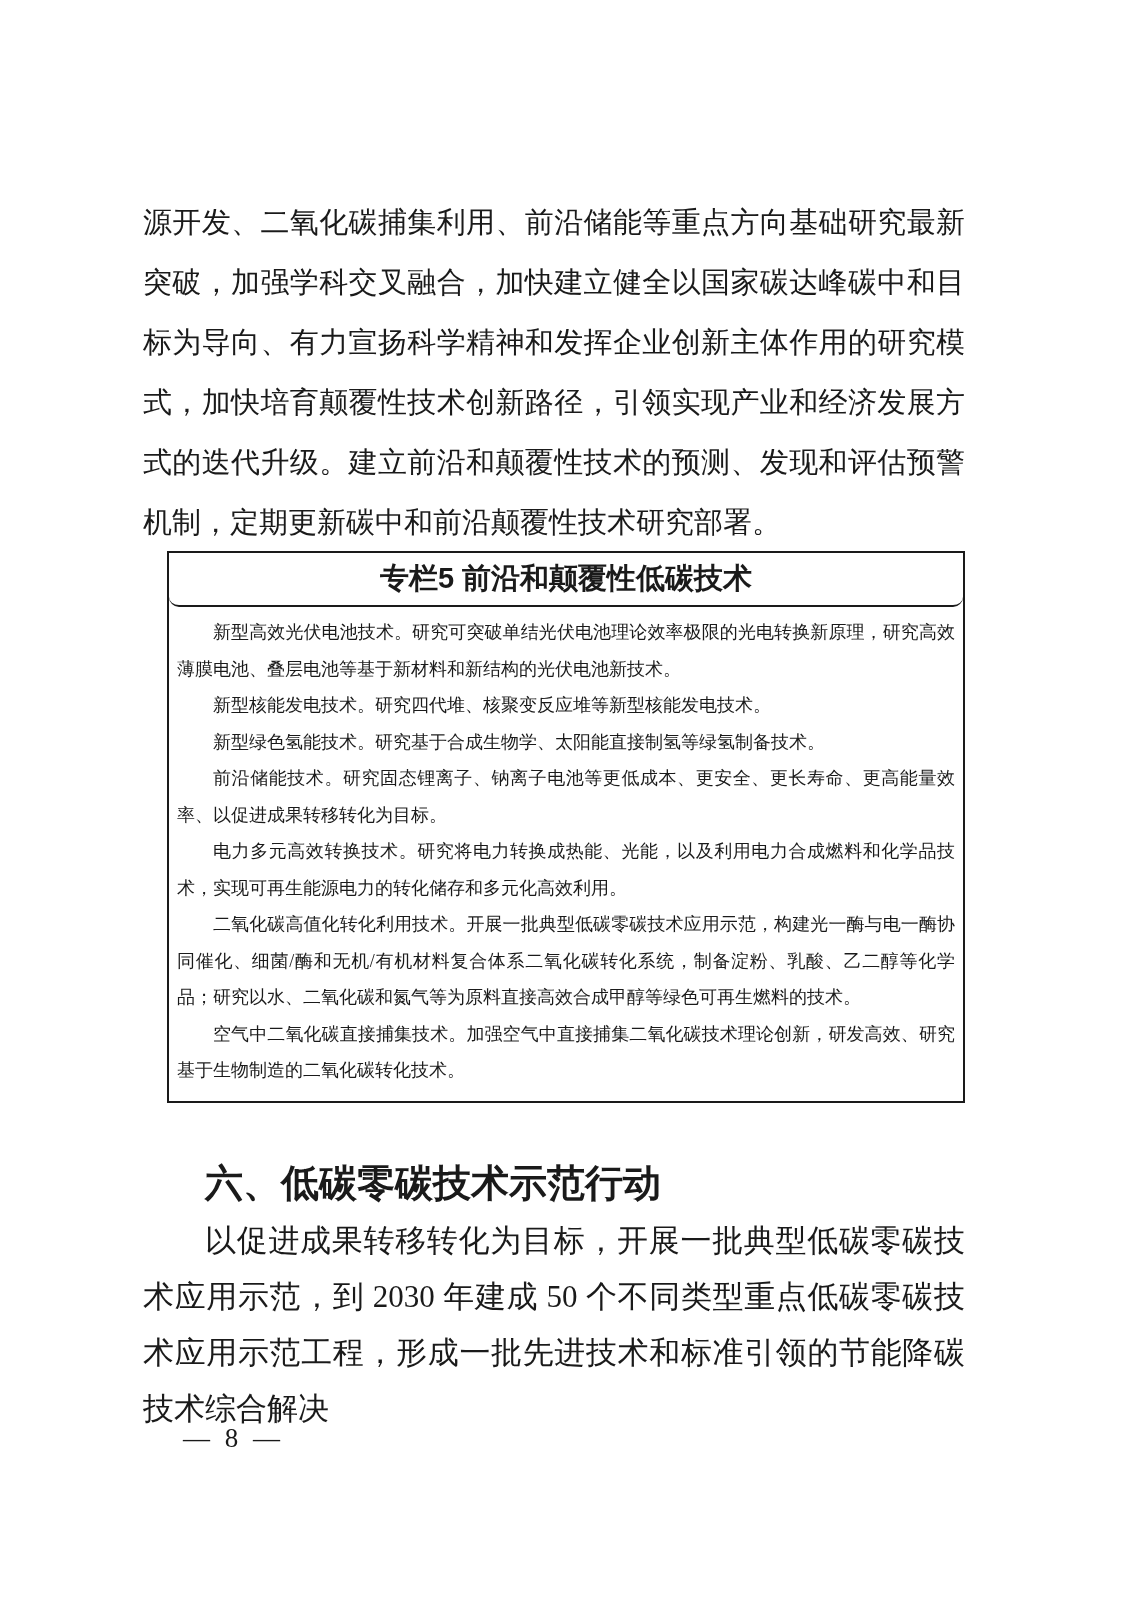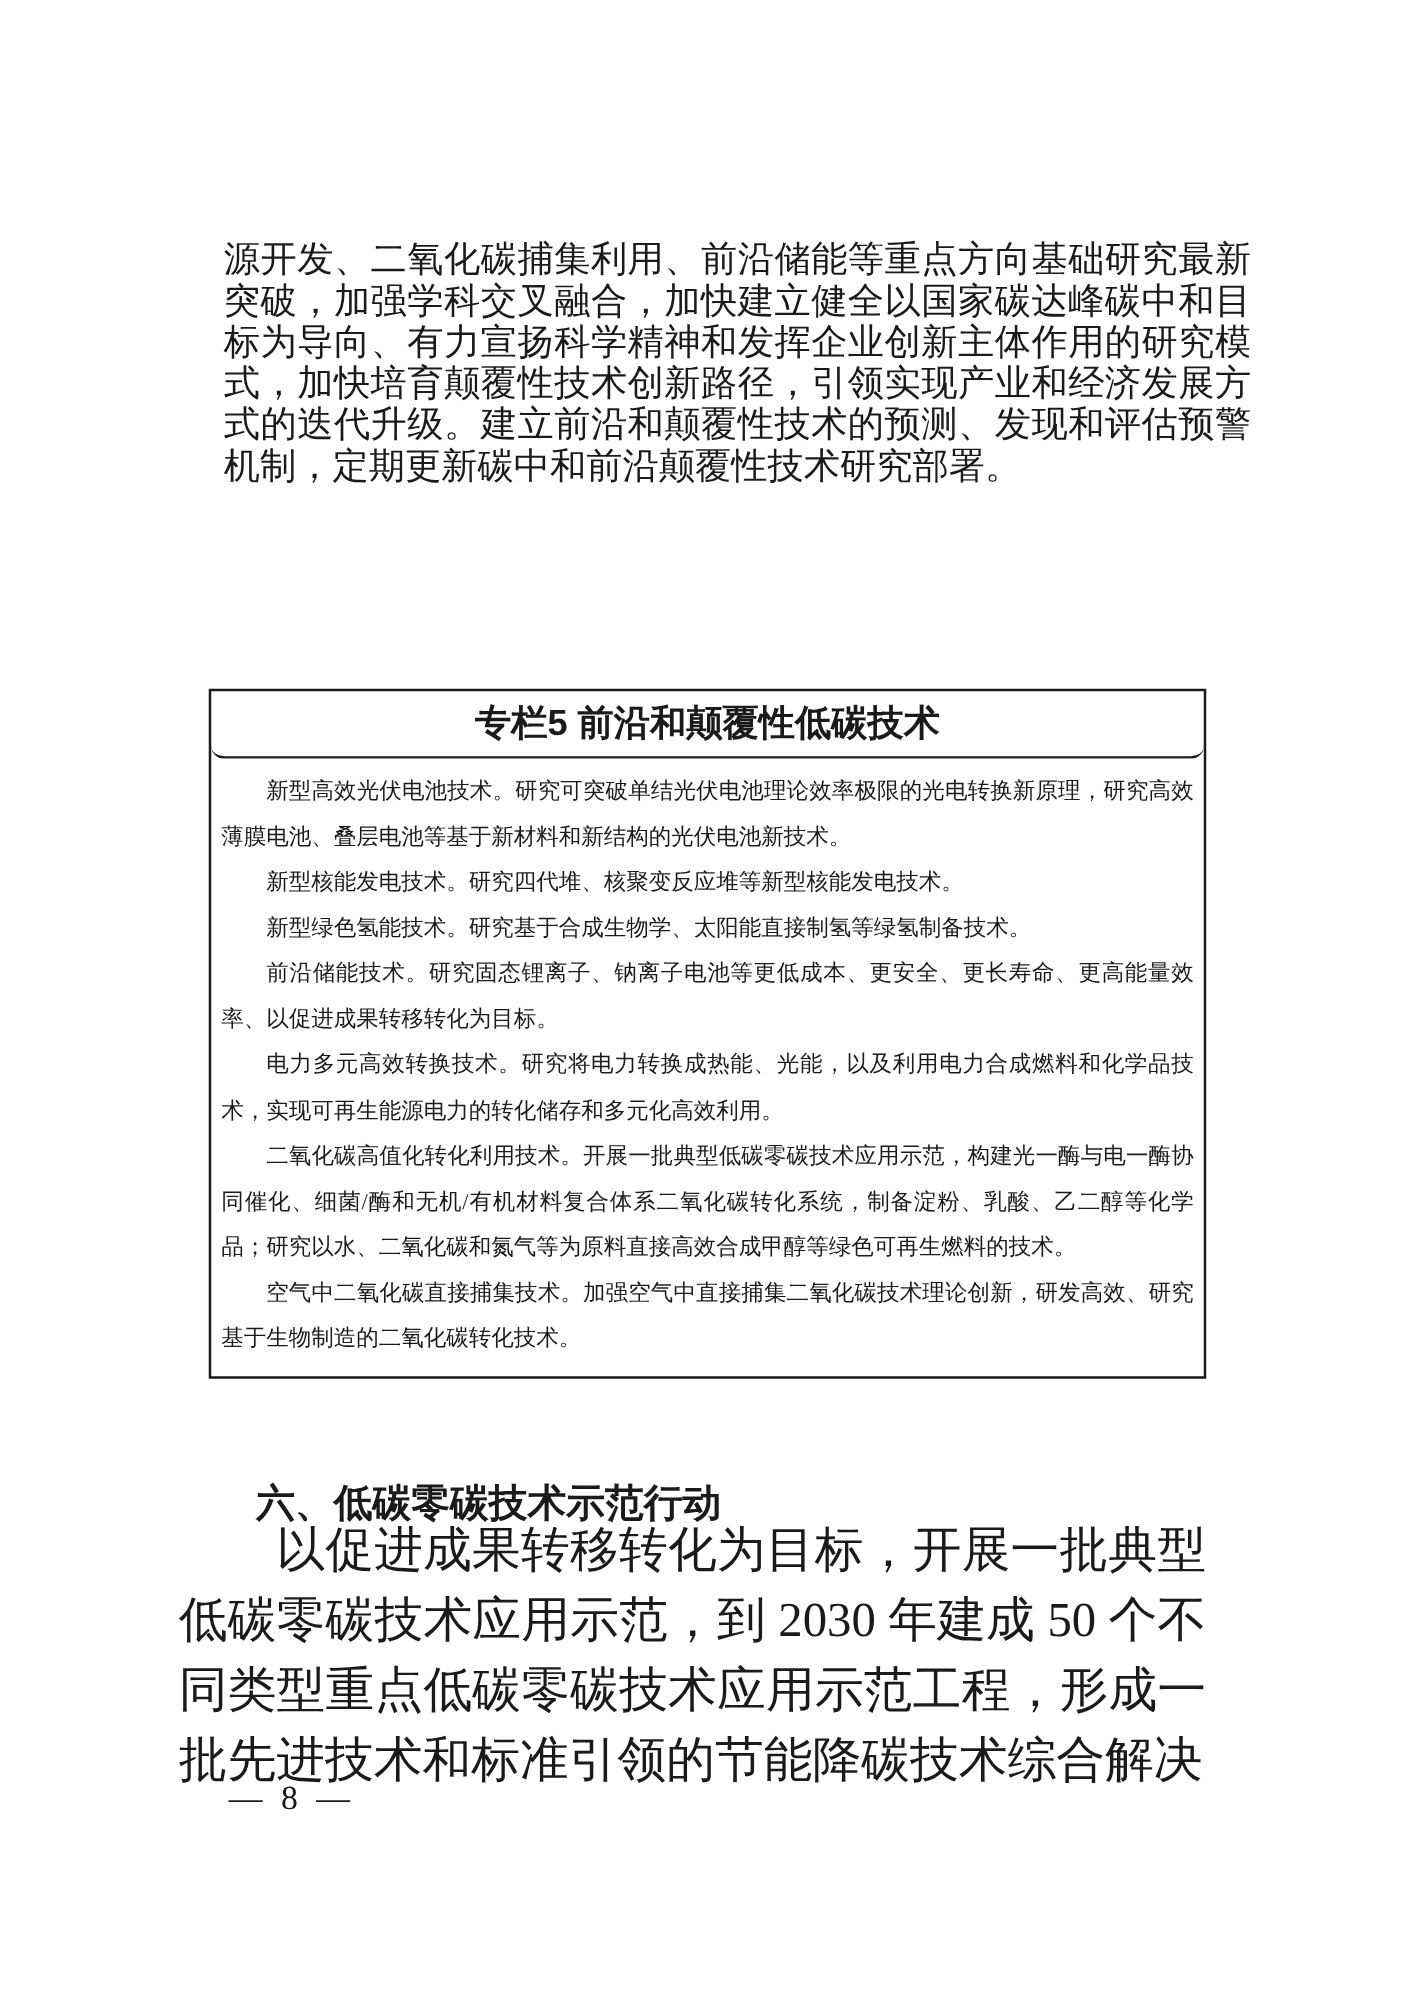--- a/index.html
+++ b/index.html
@@ -14,24 +14,23 @@
     font-family: "Liberation Serif", "DejaVu Serif", serif;
     color: #1a1a1a;
     overflow: hidden;
   }
   .intro-para {
     position: absolute;
     left: 143px;
     top: 192px;
     width: 822px;
     font-size: 29px;
-    line-height: 33px;
+    line-height: 60px;
     text-align: justify;
     text-justify: inter-ideograph;
-    margin-left: 36px;
   }
   .panel {
     position: absolute;
     left: 167px;
     top: 551px;
     width: 794px;
     border: 2px solid #1a1a1a;
     box-sizing: content-box;
   }
   .panel-header {
@@ -58,30 +57,29 @@
   }
   .section-heading {
     position: absolute;
     left: 143px;
     top: 1160px;
     width: 822px;
     padding-left: 62px;
     box-sizing: border-box;
     font-family: Liberation Sans, sans-serif;
     font-weight: bold;
-    font-size: 31px;
+    font-size: 38px;
     line-height: 46px;
-    margin-top: 20px;
   }
   .section-para {
     position: absolute;
     left: 143px;
     top: 1213px;
     width: 822px;
-    font-size: 39px;
+    font-size: 31px;
     line-height: 56px;
     text-indent: 2em;
     text-align: justify;
     text-justify: inter-ideograph;
   }
   .page-number {
     position: absolute;
     left: 183px;
     top: 1420px;
     font-size: 27px;

